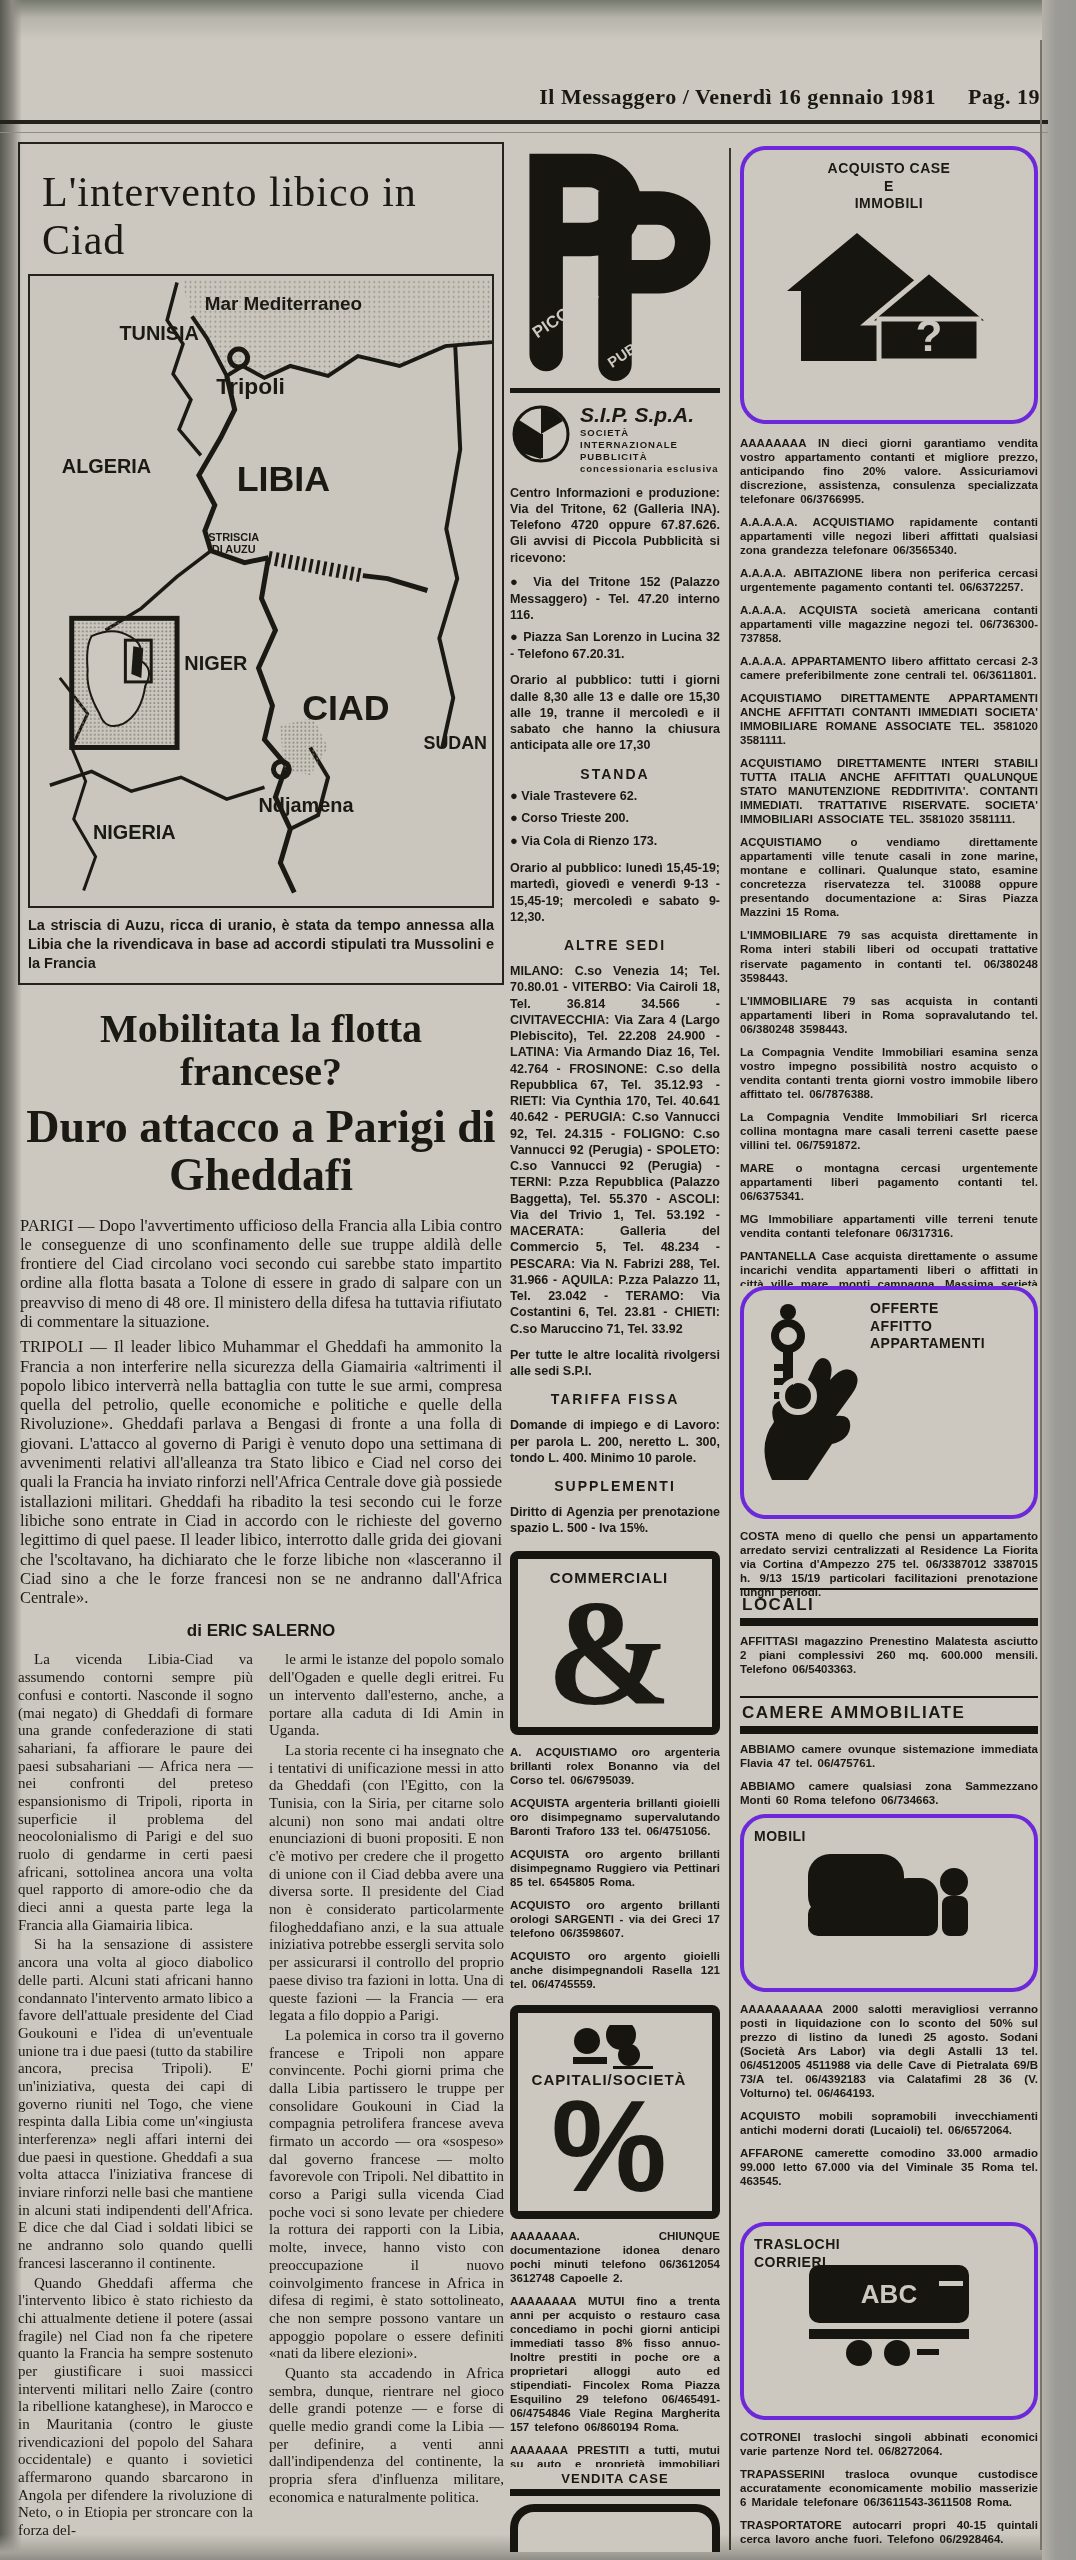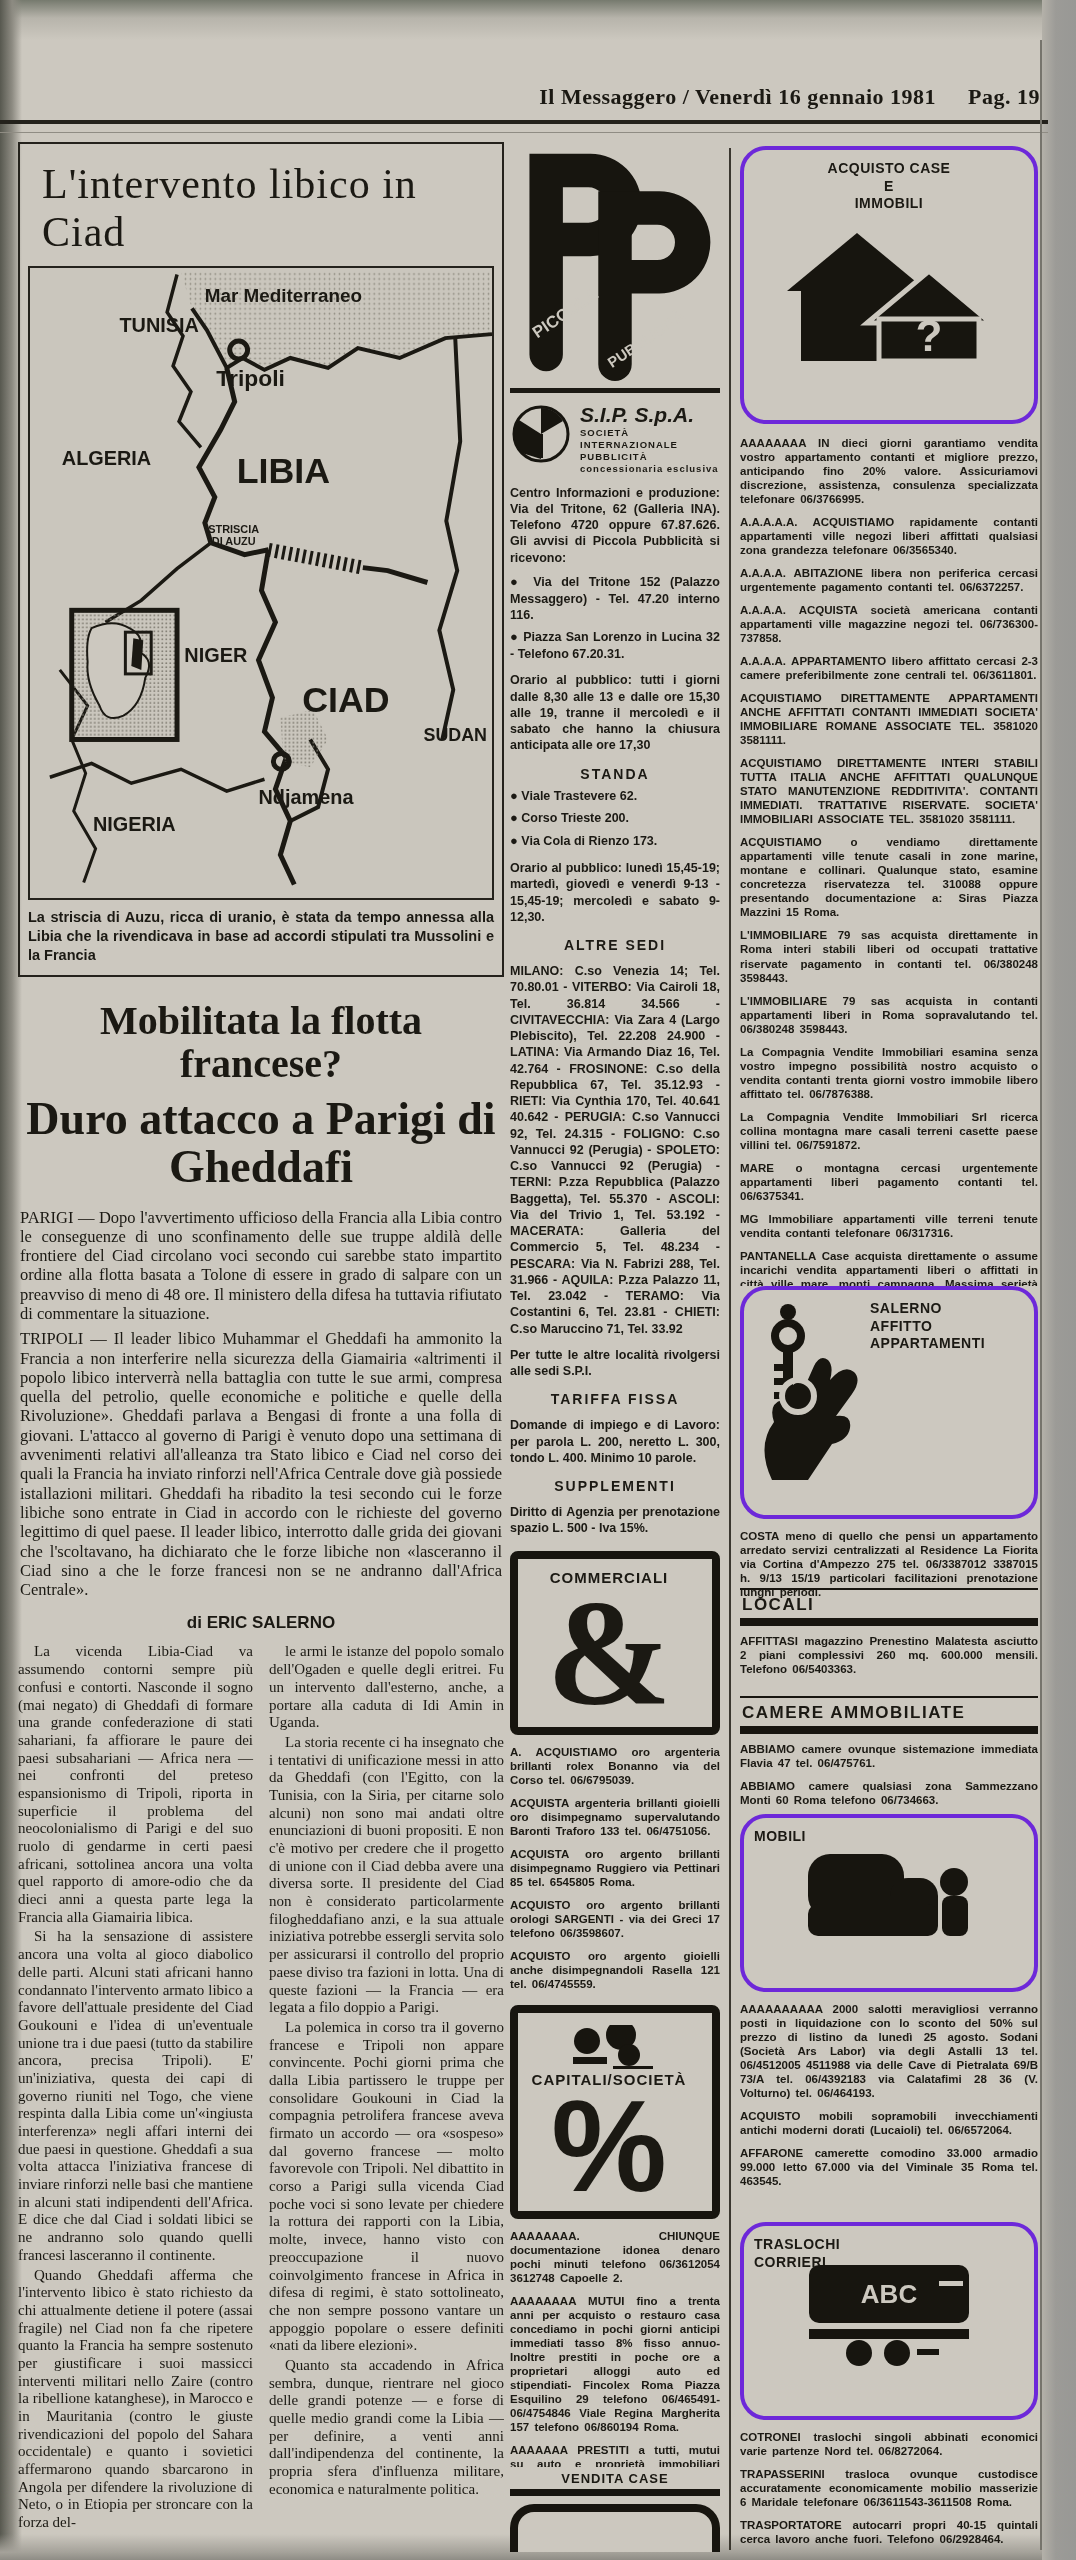--- a/index.html
+++ b/index.html
@@ -19,21 +19,21 @@
       font-family:"Liberation Serif",serif;font-weight:bold;font-size:22px;letter-spacing:.5px;}
   .masthead .pgno{display:inline-block;margin-left:26px;}
   .head-rule{position:absolute;left:0;top:120px;width:1048px;border-top:4px solid #24221c;}
   .head-rule2{position:absolute;left:0;top:132px;width:1048px;border-top:1px solid #8f8c83;}
   
   .vdiv1{position:absolute;left:729px;top:148px;bottom:10px;border-left:2px solid #3a372f;}
   .vdiv2{position:absolute;left:1040px;top:40px;bottom:10px;border-left:2px solid #76746c;}
 
   
   #article-col{position:absolute;left:18px;top:142px;width:486px;}
-  .art-box{border:2px solid #24221c;padding:12px 8px 10px 8px;}
+  .art-box{border:2px solid #24221c;padding:20px 8px 10px 8px;}
   .headline1{font-family:"Liberation Serif",serif;font-size:42px;font-weight:normal;
       letter-spacing:1px;text-align:left;padding:4px 2px 10px 14px;}
   .mapfig{border:2px solid #24221c;height:630px;position:relative;background:#cac6bd;}
   .mapfig svg{display:block;width:100%;height:100%;}
   .caption{font-size:14.5px;font-weight:bold;line-height:1.3;text-align:justify;margin-top:8px;}
   .subhead1{font-family:"Liberation Serif",serif;font-weight:bold;font-size:40px;
       text-align:center;line-height:1.08;margin:22px 0 4px 0;}
   .subhead2{font-family:"Liberation Serif",serif;font-weight:bold;font-size:46px;
       text-align:center;line-height:1.05;margin:10px 0 16px 0;}
   .intro{font-family:"Liberation Serif",serif;font-size:16.5px;line-height:1.17;
@@ -314,21 +314,21 @@
             <circle cx="34" cy="12" r="8" fill="#17150f"></circle>
             <circle cx="34" cy="36" r="13" fill="none" stroke="#17150f" stroke-width="8"></circle>
             <rect x="29" y="48" width="10" height="58" fill="#17150f"></rect>
             <rect x="20" y="64" width="9" height="7" fill="#17150f"></rect>
             <rect x="20" y="78" width="9" height="7" fill="#17150f"></rect>
             <rect x="20" y="92" width="9" height="7" fill="#17150f"></rect>
             <path d="M18,180 q-16,-34 2,-58 q-6,-18 8,-22 l10,-14 q8,-8 14,-2 l8,-18 q6,-12 14,-6 q6,6 2,20 q14,-16 24,-8 q8,8 -2,22 l-16,22 q16,-2 14,12 q-2,12 -18,16 l-24,36 z" fill="#17150f"></path>
             <circle cx="44" cy="96" r="16" fill="none" stroke="#ccc8bf" stroke-width="6"></circle>
           </svg>
           <div class="rtitle">
-            <div>SALERNO</div>
+            <div>OFFERTE</div>
             <div>AFFITTO</div>
             <div>APPARTAMENTI</div>
           </div>
         </div>
       </div>
       <div class="radgroup">
         <p class="ad">COSTA meno di quello che pensi un appartamento arredato servizi centralizzati al Residence La Fiorita via Cortina d'Ampezzo 275 tel. 06/3387012 3387015 h. 9/13 15/19 particolari facilitazioni prenotazione lunghi periodi.</p>
       </div>
     </div>
 

